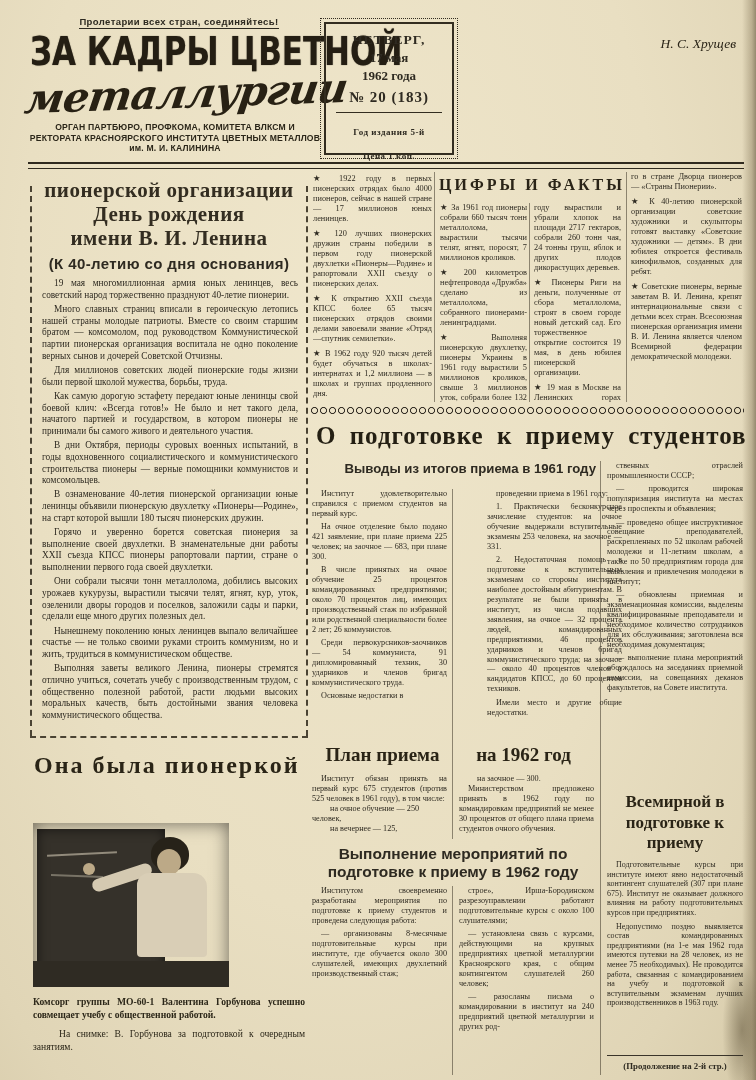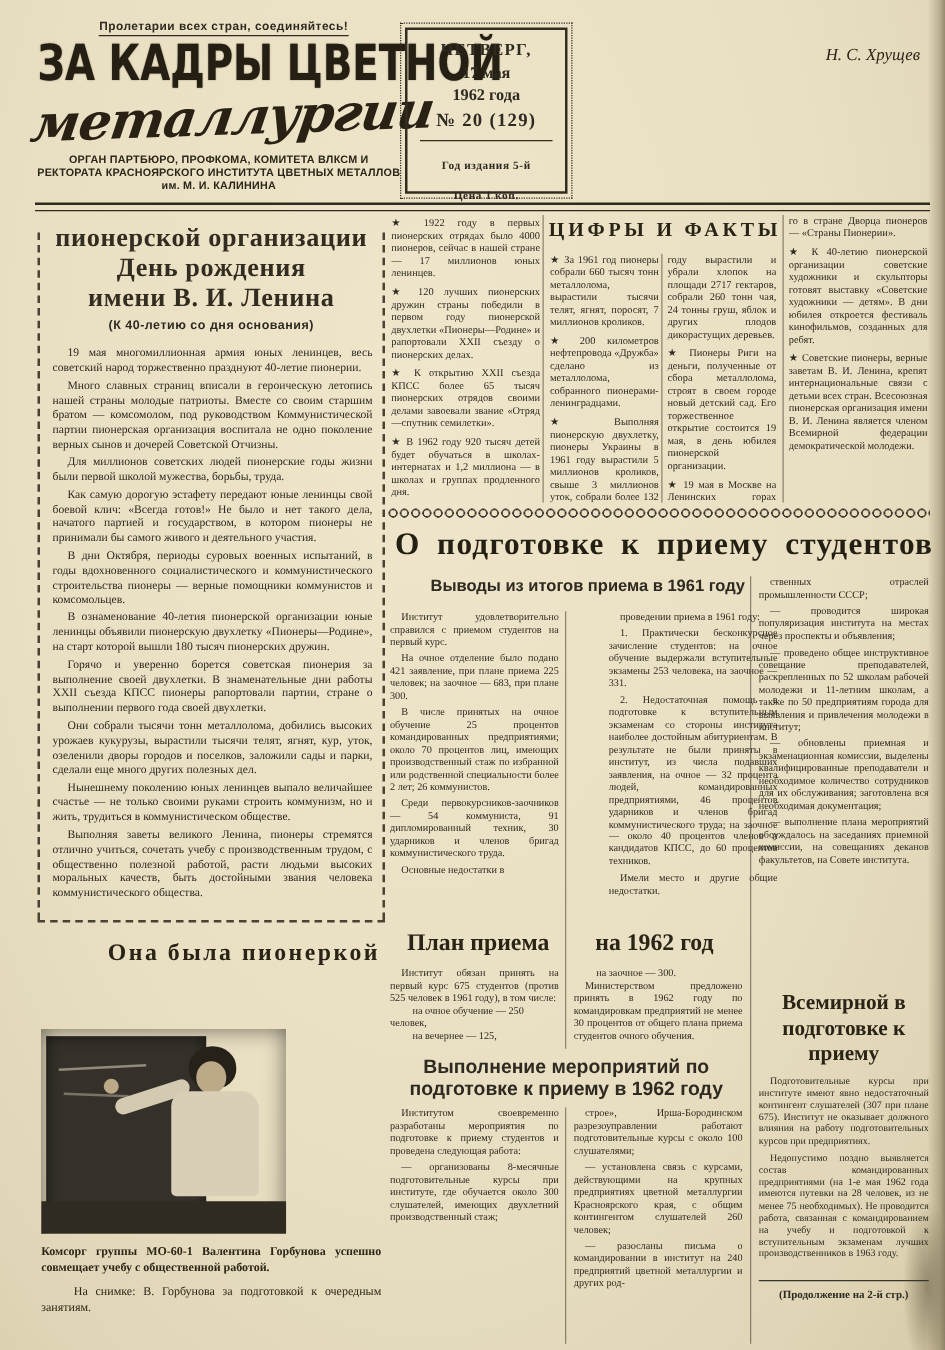--- a/index.html
+++ b/index.html
@@ -38,21 +38,21 @@
   .quote p{margin:0;text-indent:22px;}
   .quote-author{text-align:right;font-style:italic;font-size:13.5px;margin-top:10px;padding-right:6px;}
   .double-rule{left:28px;top:162px;width:716px;height:4px;border-top:2.5px solid #2f2a1e;border-bottom:1px solid #2f2a1e;}
   
   .lead-frame-l{left:30px;top:186px;width:0;height:550px;border-left:2px dashed #4a4333;}
   .lead-frame-r{left:306px;top:186px;width:0;height:550px;border-left:2px dashed #4a4333;}
   .lead-frame-b{left:30px;top:736px;width:278px;height:0;border-top:2px dashed #4a4333;}
   .lead-title{left:36px;top:178px;width:266px;text-align:center;font-size:21px;line-height:24px;
     font-weight:bold;color:#332d21;letter-spacing:.5px;}
   .lead-sub{left:36px;top:255px;width:266px;text-align:center;font-family:"Liberation Sans",sans-serif;
-    font-weight:bold;font-size:10px;letter-spacing:.4px;}
+    font-weight:bold;font-size:15px;letter-spacing:.4px;}
   .lead-body{left:42px;top:278px;width:256px;height:452px;overflow:hidden;}
   .lead-body p{margin:0 0 2.5px;font-size:9.3px;line-height:11.7px;text-align:justify;text-indent:12px;}
   
   .facts-a{left:313px;top:174px;width:119px;height:228px;overflow:hidden;}
   .facts-a p,.nar p{margin:0 0 5px;font-size:8.3px;line-height:10px;text-align:justify;}
   .vrule{width:0;border-left:1px solid rgba(62,55,40,.55);}
   .facts-title{left:437px;top:176px;width:190px;text-align:center;font-weight:bold;font-size:16px;
     letter-spacing:3px;color:#2a2417;white-space:nowrap;}
   .col-b{left:440px;top:203px;width:87px;height:199px;overflow:hidden;}
   .col-c{left:534px;top:203px;width:87px;height:199px;overflow:hidden;}
@@ -76,24 +76,24 @@
   .plan-c2{left:459px;top:774px;width:135px;height:66px;overflow:hidden;}
   .plan-c1 p,.plan-c2 p{margin:0;font-size:8.2px;line-height:10px;text-align:justify;text-indent:9px;}
   .plan-c1 p.ind,.plan-c2 p.ind{text-indent:18px;text-align:left;}
   .events-title{left:312px;top:845px;width:282px;text-align:center;font-family:"Liberation Sans",sans-serif;
     font-weight:bold;font-size:15.5px;line-height:18px;}
   .ev-c1{left:312px;top:886px;width:135px;height:190px;overflow:hidden;}
   .ev-c2{left:459px;top:886px;width:135px;height:190px;overflow:hidden;}
   .short-title{left:607px;top:792px;width:136px;text-align:center;font-weight:bold;font-size:17px;line-height:20.5px;color:#2a2416;}
   .short-body{left:607px;top:860px;width:136px;height:186px;overflow:hidden;}
   .short-body p{margin:0 0 4px;font-size:8px;line-height:9.6px;text-align:justify;text-indent:9px;}
-  .continuation{left:607px;top:1024px;width:136px;border-top:1px solid #3a342a;padding-top:5px;
+  .continuation{left:607px;top:1055px;width:136px;border-top:1px solid #3a342a;padding-top:5px;
     text-align:center;font-weight:bold;font-size:8.8px;}
   
-  .girl-title{left:34px;top:752px;width:270px;text-align:right;font-weight:bold;font-size:19px;
+  .girl-title{left:34px;top:752px;width:270px;text-align:left;font-weight:bold;font-size:24px;
     letter-spacing:2px;color:#2a2416;white-space:nowrap;}
   .photo{left:33px;top:823px;width:196px;height:164px;background:linear-gradient(135deg,#56514ا 0%, #55504a 0%, #474239 60%, #3a352d 100%);
     box-shadow:inset 0 0 18px rgba(0,0,0,.55);overflow:hidden;}
   .photo .board{position:absolute;left:4px;top:6px;width:128px;height:150px;background:#35312a;
     box-shadow:inset 0 0 12px rgba(0,0,0,.6);}
   .photo .chalk1{position:absolute;left:14px;top:30px;width:70px;height:2px;background:rgba(222,214,192,.55);transform:rotate(-3deg);}
   .photo .chalk2{position:absolute;left:18px;top:52px;width:52px;height:2px;background:rgba(222,214,192,.4);transform:rotate(2deg);}
   .photo .hair{position:absolute;left:118px;top:14px;width:38px;height:34px;border-radius:50% 50% 45% 45%;background:#272219;}
   .photo .face{position:absolute;left:124px;top:26px;width:24px;height:26px;border-radius:50%;background:#bca987;}
   .photo .body{position:absolute;left:104px;top:50px;width:70px;height:84px;border-radius:12px 14px 4px 4px;background:#d9ceb6;}
@@ -114,21 +114,21 @@
 
   <div class="abs slogan"><span>Пролетарии всех стран, соединяйтесь!</span></div>
   <div class="abs mast-main">ЗА КАДРЫ ЦВЕТНОЙ</div>
   <div class="abs mast-script">металлургии</div>
   <div class="abs organ">ОРГАН ПАРТБЮРО, ПРОФКОМА, КОМИТЕТА ВЛКСМ И РЕКТОРАТА КРАСНОЯРСКОГО ИНСТИТУТА ЦВЕТНЫХ МЕТАЛЛОВ им. М. И. КАЛИНИНА</div>
 
   <div class="abs issue-box">
     <div class="ib-day">ЧЕТВЕРГ,</div>
     <div class="ib-date">17 мая</div>
     <div class="ib-year">1962 года</div>
-    <div class="ib-num">№ 20 (129)</div>
+    <div class="ib-num">№ 20 (183)</div>
     <div class="ib-rule"></div>
     <div class="ib-small">Год издания 5-й</div>
     <div class="ib-small">Цена 1 коп.</div>
   </div>
 
   <div class="abs quote">
     <div class="quote-author">Н. С. Хрущев</div>
   </div>
 
   <div class="abs double-rule"></div>

